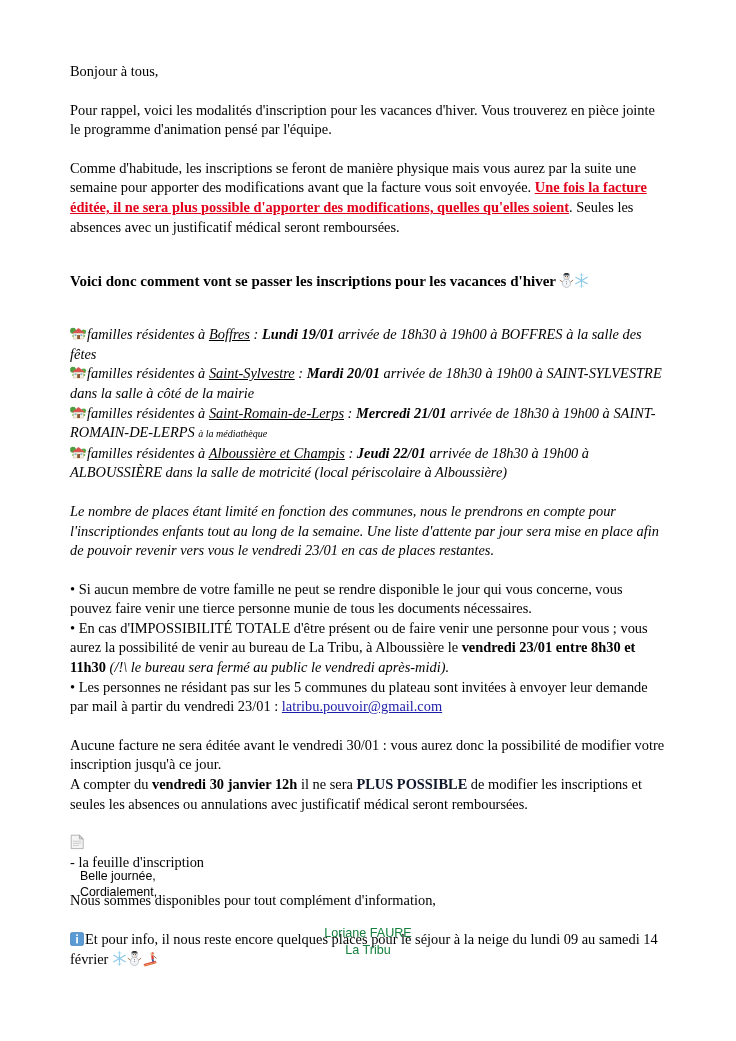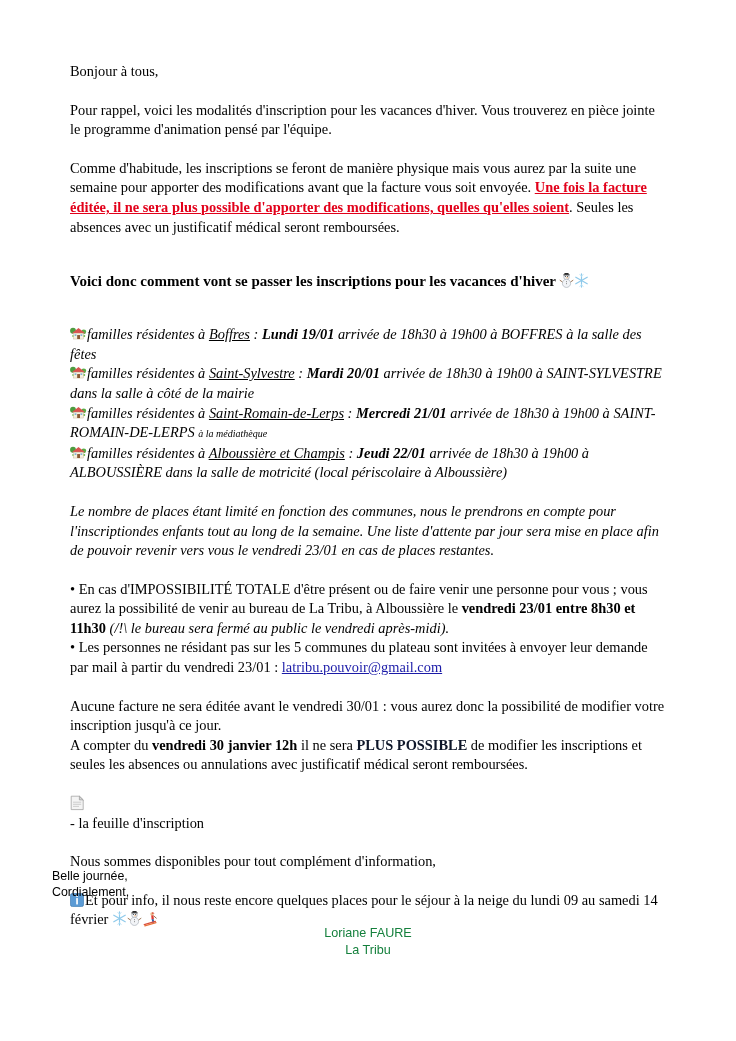--- a/index.html
+++ b/index.html
@@ -74,21 +74,21 @@
   .emoji-skier { width: 16px; height: 15px; vertical-align: -2px; }
   .emoji-info {
     width: 14px; height: 14px;
     vertical-align: -2px;
     margin-right: 1px;
   }
 
   
   .signoff {
     position: absolute;
-    left: 52px;
+    left: 80px;
     top: 868px;
     width: 596px;
     font-family: "Liberation Sans", "DejaVu Sans", sans-serif;
     font-size: 12.4px;
     line-height: 16px;
     color: #000;
   }
   .signature {
     position: absolute;
     left: 0;
@@ -195,20 +195,21 @@
             </svg></span><span>familles résidentes à </span><span class="u">Alboussière et Champis</span><span> : </span><span class="b">Jeudi 22/01</span><span>  arrivée de 18h30 à 19h00 à ALBOUSSIÈRE dans la salle de motricité (local périscolaire à Alboussière)</span></p>
 
     </div>
 
     <div class="gap-lg"></div>
 
     <p class="para i">Le nombre de places étant limité en fonction des communes, nous le prendrons en compte pour l'inscriptiondes enfants tout au long de la semaine. Une liste d'attente par jour sera mise en place afin de pouvoir revenir vers vous le vendredi 23/01 en cas de places restantes.</p>
 
     <div class="gap-lg"></div>
 
+    <p class="para">• Si aucun membre de votre famille ne peut se rendre disponible le jour qui vous concerne, vous pouvez faire venir une tierce personne munie de tous les documents nécessaires.</p>
 
     <p class="para"><span>• En cas d'IMPOSSIBILITÉ TOTALE d'être présent ou de faire venir une personne pour vous ; vous aurez la possibilité de venir au bureau de La Tribu, à Alboussière le </span><span class="b">vendredi 23/01 entre 8h30 et 11h30</span><span class="i"> (/!\ le bureau sera fermé au public le vendredi après-midi).</span></p>
 
     <p class="para"><span>• Les personnes ne résidant pas sur les 5 communes du plateau sont invitées à envoyer leur demande par mail à partir du vendredi 23/01 : </span><a class="link" href="#">latribu.pouvoir@gmail.com</a></p>
 
     <div class="gap-lg"></div>
 
     <p class="para">Aucune facture ne sera éditée avant le vendredi 30/01 : vous aurez donc la possibilité de modifier votre inscription jusqu'à ce jour.</p>
 
     <p class="para"><span>A compter du </span><span class="b">vendredi 30 janvier 12h</span><span> il ne sera </span><span class="b red">PLUS POSSIBLE</span><span> de modifier les inscriptions et seules les absences ou annulations avec justificatif médical seront remboursées.</span></p>

